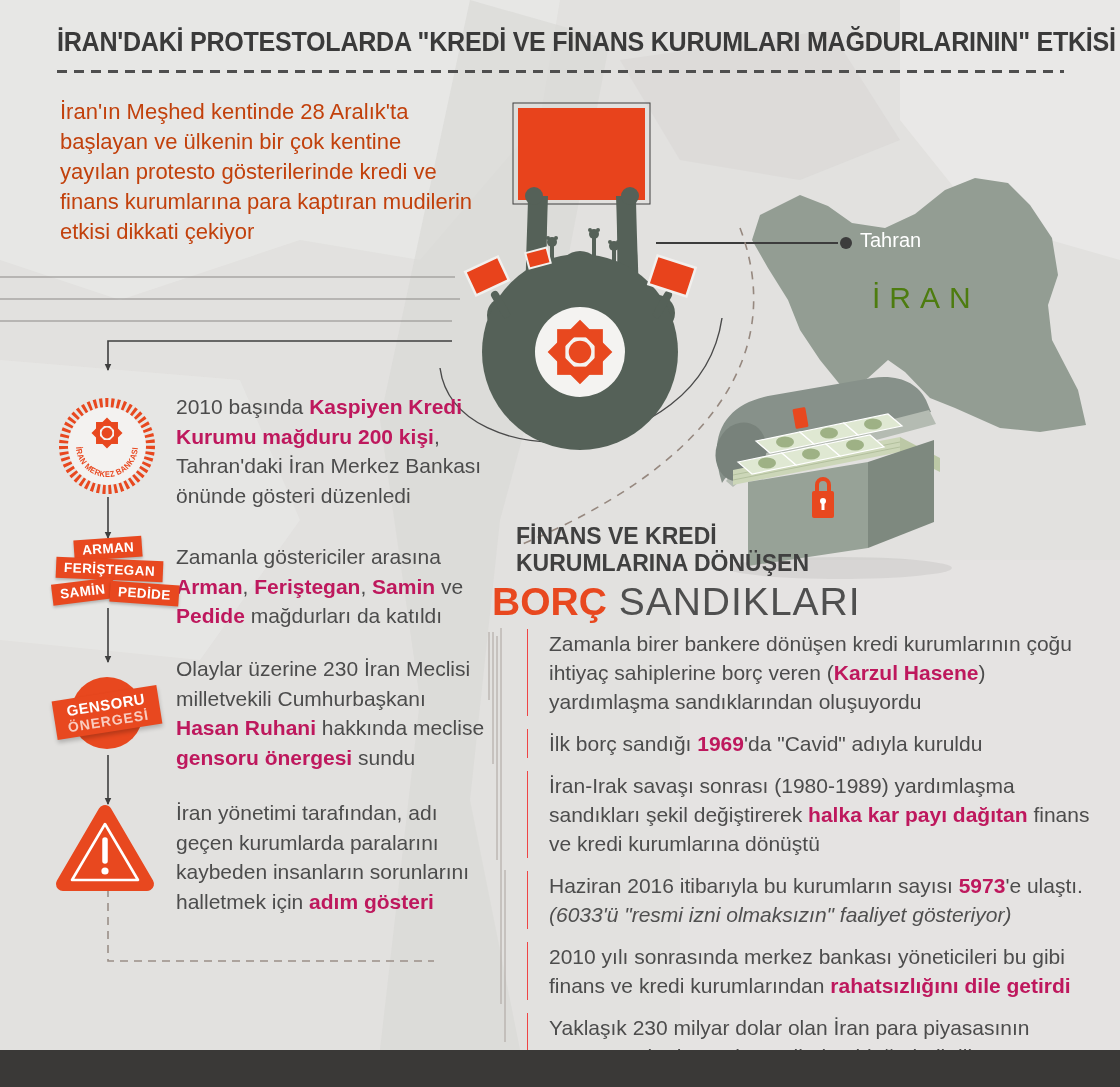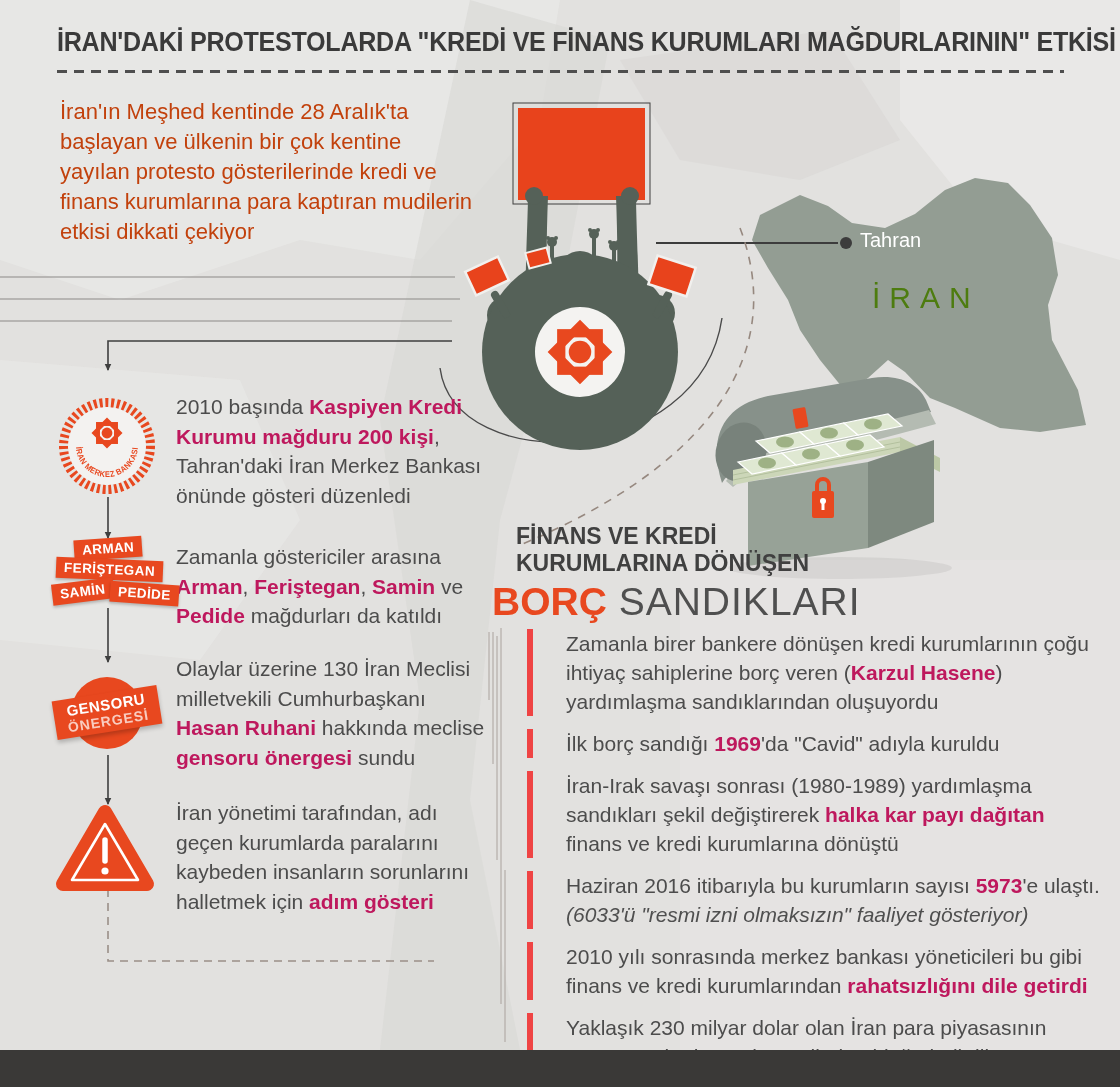--- a/index.html
+++ b/index.html
@@ -31,21 +31,21 @@
   .gensoru-label .l1{font-size:15px;font-weight:700;color:#fff;letter-spacing:.5px;line-height:17px;}
   .gensoru-label .l2{font-size:14px;font-weight:700;color:rgba(255,255,255,.72);letter-spacing:1px;line-height:16px;}
 
   .kicker{left:492px;width:360px;font-size:23px;line-height:27px;font-weight:700;color:#404040;margin-left:24px;}
   .k1{top:523px;} .k2{top:550px;}
   .big-title{left:492px;top:580px;font-size:39px;white-space:nowrap;}
   .big-title .accent{font-weight:700;color:#e8481f;}
   .big-title .rest{font-weight:400;color:#4f4f4f;letter-spacing:1px;}
 
   .bullets{left:527px;top:629px;width:578px;}
-  .bullet{border-left:6px solid #ef4444;padding-left:33px;margin-bottom:13px;
+  .bullet{border-left:1px solid #ef4444;padding-left:21px;margin-bottom:13px;
           font-size:21px;line-height:29px;color:#4c4c4c;}
 
   .footer{left:0;top:1050px;width:1120px;height:37px;background:#3a3937;}
 </style>
 </head>
 <body>
 
 <div class="stage">
 
   <svg class="overlay" width="1120" height="1087" viewBox="0 0 1120 1087">
@@ -204,21 +204,21 @@
   <div class="abs title">İRAN'DAKİ PROTESTOLARDA "KREDİ VE FİNANS KURUMLARI MAĞDURLARININ" ETKİSİ</div>
   <div class="abs title-rule"></div>
 
   <div class="abs intro">İran'ın Meşhed kentinde 28 Aralık'ta başlayan ve ülkenin bir çok kentine yayılan protesto gösterilerinde kredi ve finans kurumlarına para kaptıran mudilerin etkisi dikkati çekiyor</div>
 
   <div class="abs city-label">Tahran</div>
   <div class="abs country-label">İRAN</div>
 
   <div class="abs tb tb1"><span>2010 başında </span><span class="seg-b">Kaspiyen Kredi Kurumu mağduru 200 kişi</span><span>, Tahran'daki İran Merkez Bankası önünde gösteri düzenledi</span></div>
   <div class="abs tb tb2"><span>Zamanla göstericiler arasına </span><span class="seg-b">Arman</span><span>, </span><span class="seg-b">Feriştegan</span><span>, </span><span class="seg-b">Samin</span><span> ve </span><span class="seg-b">Pedide</span><span> mağdurları da katıldı</span></div>
-  <div class="abs tb tb3"><span>Olaylar üzerine 130 İran Meclisi milletvekili Cumhurbaşkanı </span><span class="seg-b">Hasan Ruhani</span><span> hakkında meclise </span><span class="seg-b">gensoru önergesi</span><span> sundu</span></div>
+  <div class="abs tb tb3"><span>Olaylar üzerine 230 İran Meclisi milletvekili Cumhurbaşkanı </span><span class="seg-b">Hasan Ruhani</span><span> hakkında meclise </span><span class="seg-b">gensoru önergesi</span><span> sundu</span></div>
   <div class="abs tb tb4"><span>İran yönetimi tarafından, adı geçen kurumlarda paralarını kaybeden insanların sorunlarını halletmek için </span><span class="seg-b">adım gösteri</span></div>
 
   <div class="abs" style="left:52px;top:538px;width:116px;height:70px;">
     <div class="rb" style="left:22px;top:0;transform:rotate(-4deg);">ARMAN</div>
     <div class="rb" style="left:4px;top:21px;transform:rotate(2.5deg);">FERİŞTEGAN</div>
     <div class="rb" style="left:0px;top:43px;transform:rotate(-7deg);">SAMİN</div>
     <div class="rb" style="left:58px;top:45px;transform:rotate(4deg);">PEDİDE</div>
   </div>
 
   <div class="abs gensoru-circle"></div>

